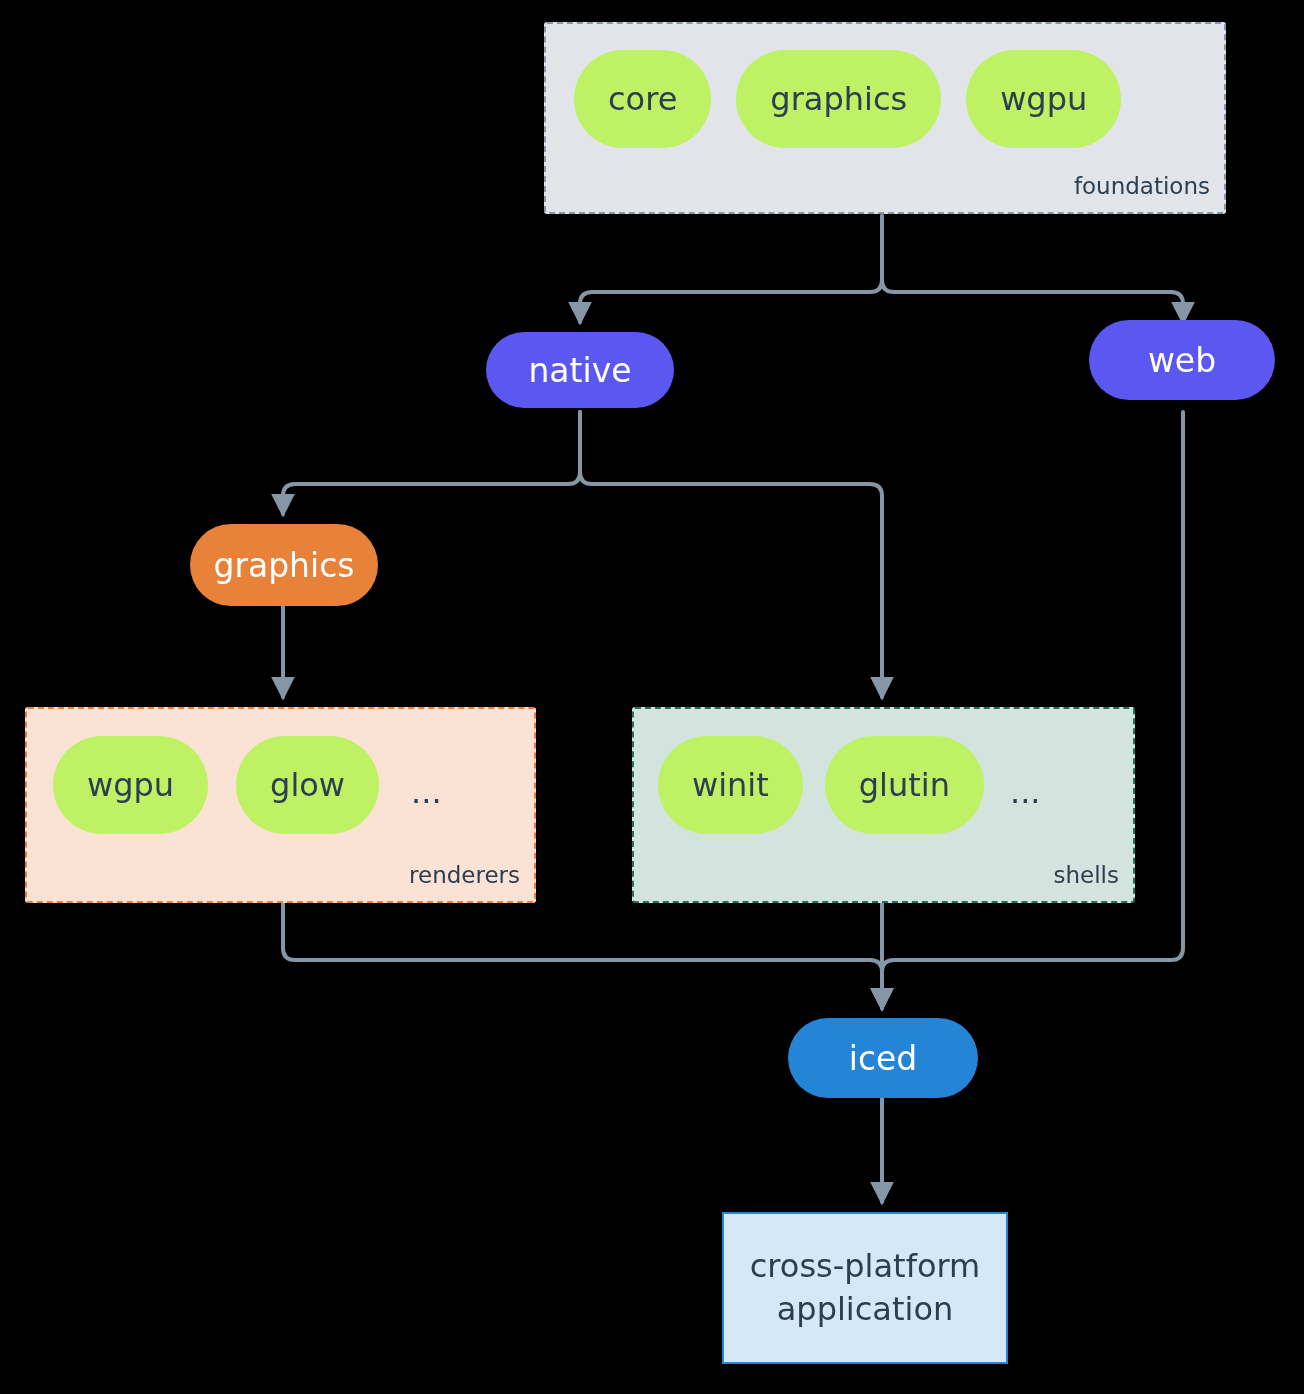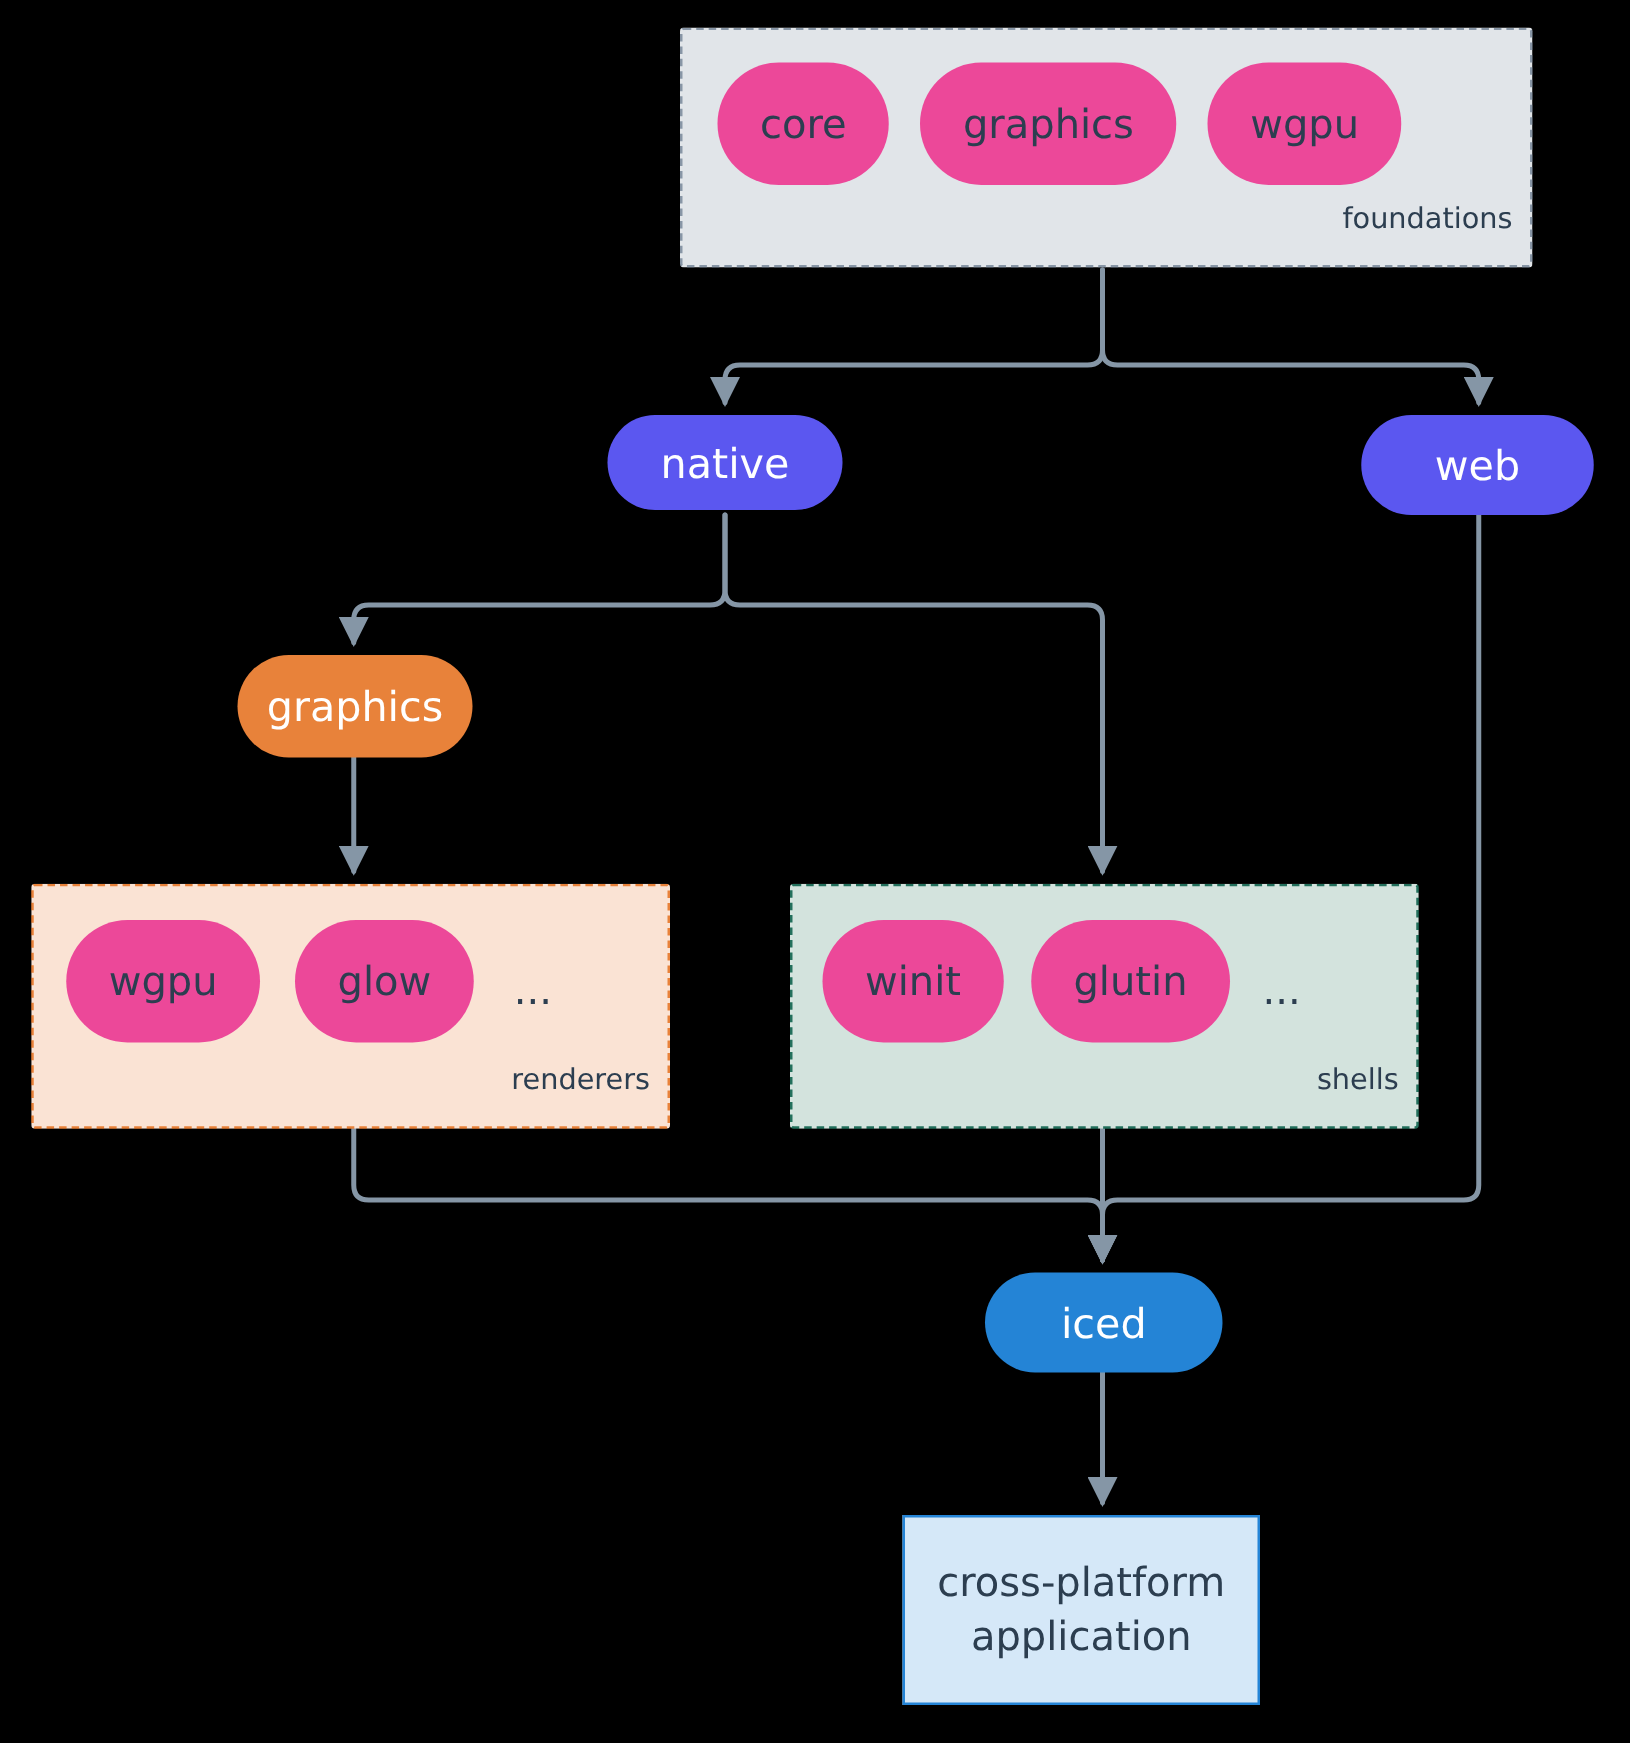--- a/index.html
+++ b/index.html
@@ -29,21 +29,21 @@
   }
 
   
   .cluster {
     position: absolute;
     box-sizing: border-box;
   }
   .cluster-label {
     position: absolute;
     right: 14px;
-    bottom: 24px;
+    bottom: 13px;
     font-size: 23px;
     color: #2C3E50;
     white-space: nowrap;
   }
   .cluster-items {
     position: absolute;
     left: 0;
     top: 0;
     display: flex;
     align-items: center;
@@ -97,21 +97,21 @@
   
   .pill {
     display: flex;
     align-items: center;
     justify-content: center;
     border-radius: 999px;
     box-sizing: border-box;
     white-space: nowrap;
   }
   .pill-white {
-    background: #ec4899;
+    background: #bef264;
     color: #2C3E50;
     height: 98px;
     font-size: 32px;
     padding: 0 34px;
     min-width: 130px;
   }
   .ellipsis {
     color: #2C3E50;
     font-size: 32px;
     line-height: 1;
@@ -133,21 +133,21 @@
   }
   .node-native {
     left: 486px;
     top: 332px;
     width: 188px;
     height: 76px;
     background: #5B57F0;
   }
   .node-web {
     left: 1089px;
-    top: 332px;
+    top: 320px;
     width: 186px;
     height: 80px;
     background: #5B57F0;
   }
   .node-graphics {
     left: 190px;
     top: 524px;
     width: 188px;
     height: 82px;
     background: #E8823A;

